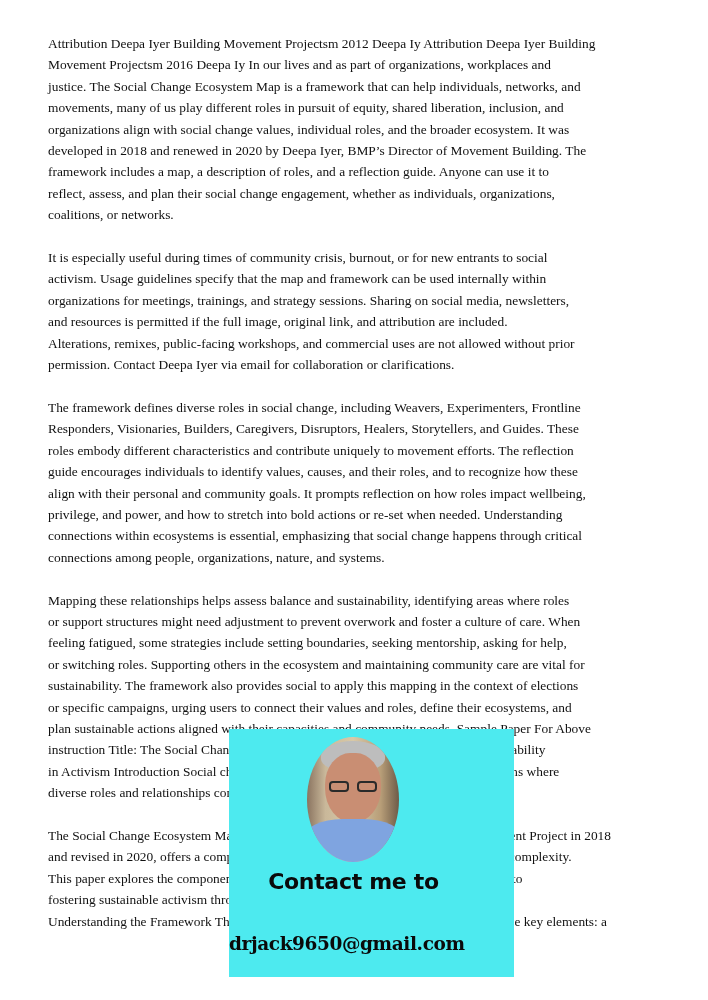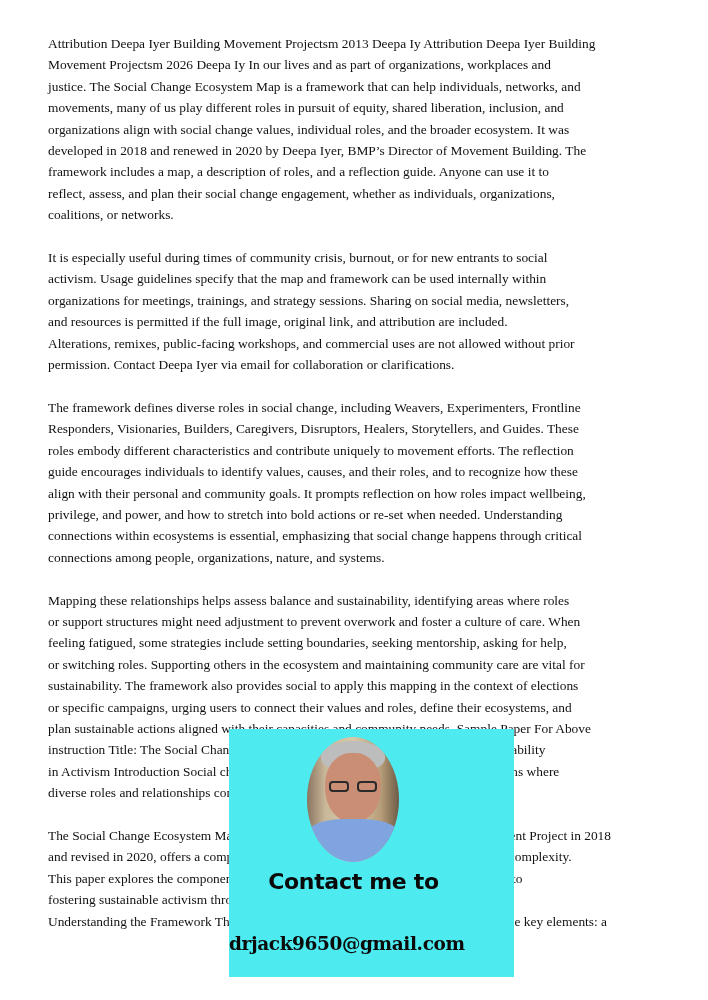--- a/index.html
+++ b/index.html
@@ -39,22 +39,22 @@
     position: absolute; left: 0; top: 204px; width: 218px; text-align: center;
     font-family: "DejaVu Serif", serif; font-weight: bold; font-size: 18.5px; color: #0a0a0a;
     letter-spacing: -0.4px;
   }
 </style>
 </head>
 <body>
 
 <div class="page" id="doc">
     <p>
-      <span class="line">Attribution Deepa Iyer Building Movement Projectsm 2013 Deepa Iy Attribution Deepa Iyer Building</span>
-      <span class="line">Movement Projectsm 2026 Deepa Iy In our lives and as part of organizations, workplaces and</span>
+      <span class="line">Attribution Deepa Iyer Building Movement Projectsm 2012 Deepa Iy Attribution Deepa Iyer Building</span>
+      <span class="line">Movement Projectsm 2016 Deepa Iy In our lives and as part of organizations, workplaces and</span>
       <span class="line">justice. The Social Change Ecosystem Map is a framework that can help individuals, networks, and</span>
       <span class="line">movements, many of us play different roles in pursuit of equity, shared liberation, inclusion, and</span>
       <span class="line">organizations align with social change values, individual roles, and the broader ecosystem. It was</span>
       <span class="line">developed in 2018 and renewed in 2020 by Deepa Iyer, BMP’s Director of Movement Building. The</span>
       <span class="line">framework includes a map, a description of roles, and a reflection guide. Anyone can use it to</span>
       <span class="line">reflect, assess, and plan their social change engagement, whether as individuals, organizations,</span>
       <span class="line">coalitions, or networks.</span>
     </p>
     <p>
       <span class="line">It is especially useful during times of community crisis, burnout, or for new entrants to social</span>

